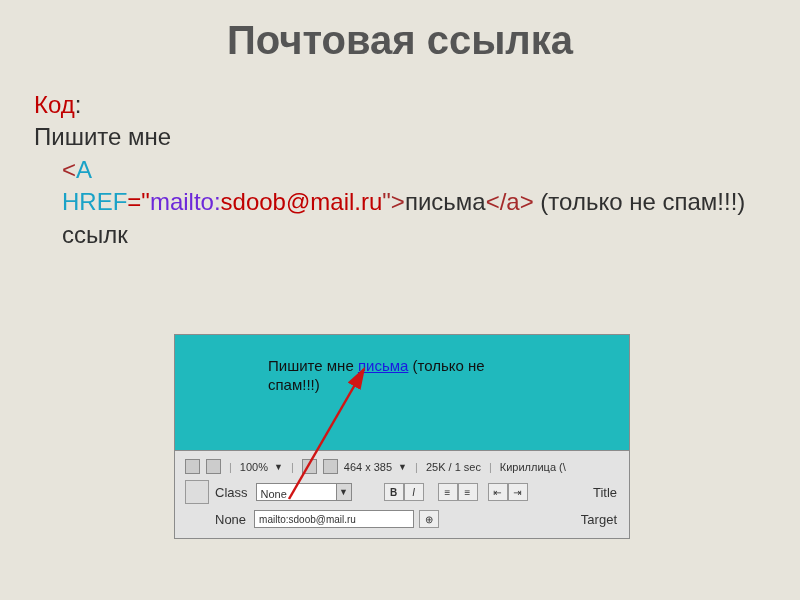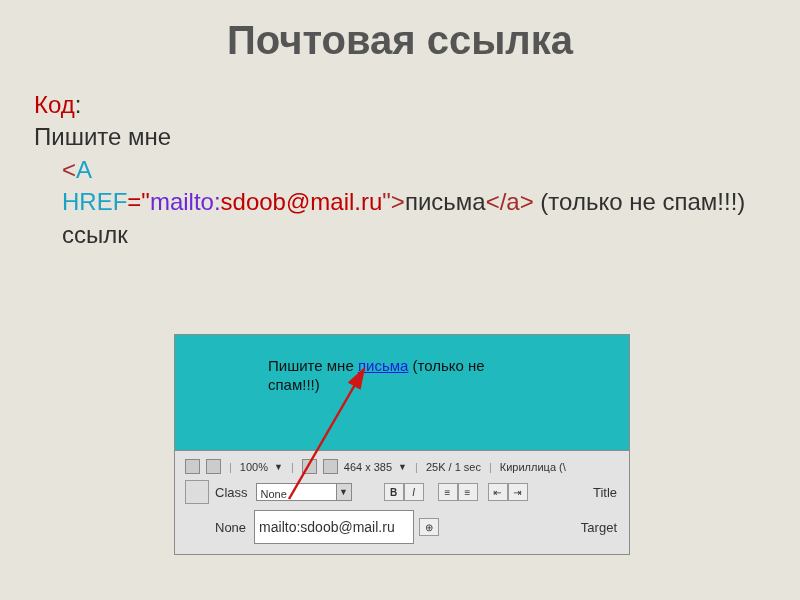--- a/index.html
+++ b/index.html
@@ -77,22 +77,22 @@
 }
 .select-box.wd{width:72px}
 .select-arrow{
   position:absolute;right:0;top:0;bottom:0;width:14px;
   background:#d8d8d8;border-left:1px solid #888;
   display:flex;align-items:center;justify-content:center;
   font-size:9px;color:#333;
 }
 .text-input{
   background:#fff;border:1px solid #888;
-  height:16px;font-size:14px;
-  padding:8px 4px;width:150px;
+  height:16px;font-size:10px;
+  padding:0 4px;width:150px;
   display:inline-flex;align-items:center;
 }
 .lbl{font-size:13px;color:#333;margin-right:2px}
 .btn-group{display:flex;gap:0}
 .btn-sm{
   width:18px;height:16px;border:1px solid #999;
   background:#eee;font-size:10px;
   display:flex;align-items:center;justify-content:center;
 }
 .big-icon{width:22px;height:22px;background:#ddd;border:1px solid #999;flex:none}

